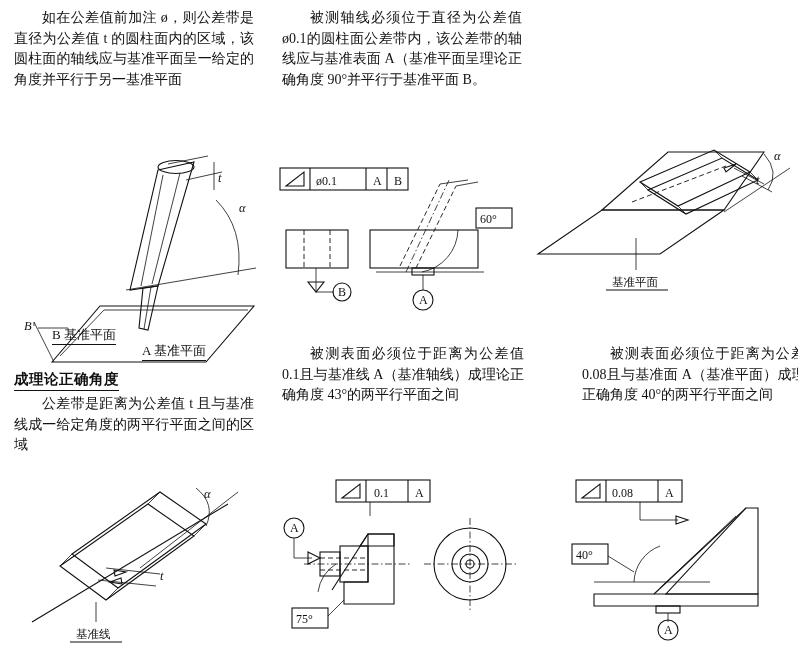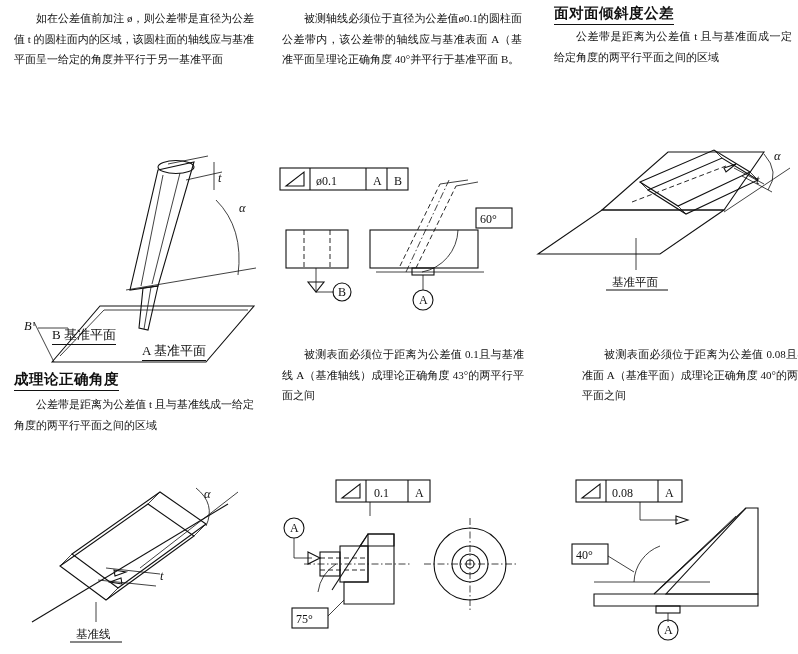--- a/index.html
+++ b/index.html
@@ -11,21 +11,21 @@
     position:relative;
     overflow:hidden;
   }
   .page{position:relative;width:798px;height:654px;}
   .col{position:absolute;}
   .hdr{
     font-size:14.5px;font-weight:bold;letter-spacing:.5px;
     border-bottom:1.6px solid #111;display:inline-block;padding-bottom:1px;
   }
   .para{
-    font-size:11px;line-height:20.5px;text-align:justify;
+    font-size:14px;line-height:20.5px;text-align:justify;
     text-justify:inter-ideograph;
   }
   .indent{text-indent:2em;}
   svg{display:block;overflow:visible;}
   .ln{stroke:#111;fill:none;stroke-width:1.1;}
   .ln-t{stroke:#111;fill:none;stroke-width:0.8;}
   .ln-d{stroke:#111;fill:none;stroke-width:0.9;stroke-dasharray:5 3;}
   .ln-dd{stroke:#111;fill:none;stroke-width:0.8;stroke-dasharray:7 2.5 1.5 2.5;}
   .txt{font-family:"Liberation Serif","DejaVu Serif",serif;font-size:12px;fill:#111;}
   .txt-i{font-family:"Liberation Serif","DejaVu Serif",serif;font-size:12.5px;fill:#111;font-style:italic;}
@@ -77,21 +77,21 @@
   </div>
 
   <div class="col" style="left:14px;top:325px;">
     <span class="underline-label" style="font-size:13px;">B 基准平面</span>
   </div>
   <div class="col" style="left:104px;top:341px;text-align:center;">
     <span class="underline-label" style="font-size:13px;">A 基准平面</span>
   </div>
 
   <div class="col" style="left:282px;top:8px;width:240px;">
-    <div class="para indent">被测轴线必须位于直径为公差值ø0.1的圆柱面公差带内，该公差带的轴线应与基准表面 A（基准平面呈理论正确角度 40°并平行于基准平面 B。</div>
+    <div class="para indent">被测轴线必须位于直径为公差值ø0.1的圆柱面公差带内，该公差带的轴线应与基准表面 A（基准平面呈理论正确角度 90°并平行于基准平面 B。</div>
   </div>
 
   <div class="col" style="left:272px;top:160px;">
     <svg width="262" height="165" viewBox="0 0 262 165">
 
       <g>
         <rect class="ln" x="8" y="8" width="128" height="22" fill="#ffffff"></rect>
         <line class="ln" x1="38" y1="8" x2="38" y2="30"></line>
         <line class="ln" x1="94" y1="8" x2="94" y2="30"></line>
         <line class="ln" x1="115" y1="8" x2="115" y2="30"></line>
@@ -126,26 +126,20 @@
       <text class="txt" x="66" y="136">B</text>
       <path class="ln" d="M36 122 L52 122 L44 132 Z" fill="#111"></path>
 
       <rect class="ln" x="140" y="108" width="22" height="7" fill="#111"></rect>
       <line class="ln-t" x1="151" y1="115" x2="151" y2="130"></line>
       <circle class="ln" cx="151" cy="140" r="10" fill="#ffffff"></circle>
       <text class="txt" x="147" y="144">A</text>
     </svg>
   </div>
 
-  <div class="col" style="left:554px;top:4px;">
-    <span class="hdr">面对面倾斜度公差</span>
-  </div>
-  <div class="col" style="left:554px;top:26px;width:238px;">
-    <div class="para indent">公差带是距离为公差值 t 且与基准面成一定给定角度的两平行平面之间的区域</div>
-  </div>
 
   <div class="col" style="left:528px;top:128px;">
     <svg width="268" height="190" viewBox="0 0 268 190">
 
       <path class="ln" d="M10 126 L74 82 L196 82 L132 126 Z" fill="#ffffff"></path>
       <path class="ln" d="M74 82 L140 24 L236 24 L196 82 Z" fill="#ffffff"></path>
 
       <path class="ln" d="M112 54 L186 22 L222 44 L150 78 Z" fill="#ffffff"></path>
       <path class="ln" d="M120 62 L194 30 L230 52 L158 86 Z" fill="none"></path>
       <line class="ln-t" x1="112" y1="54" x2="120" y2="62"></line>

